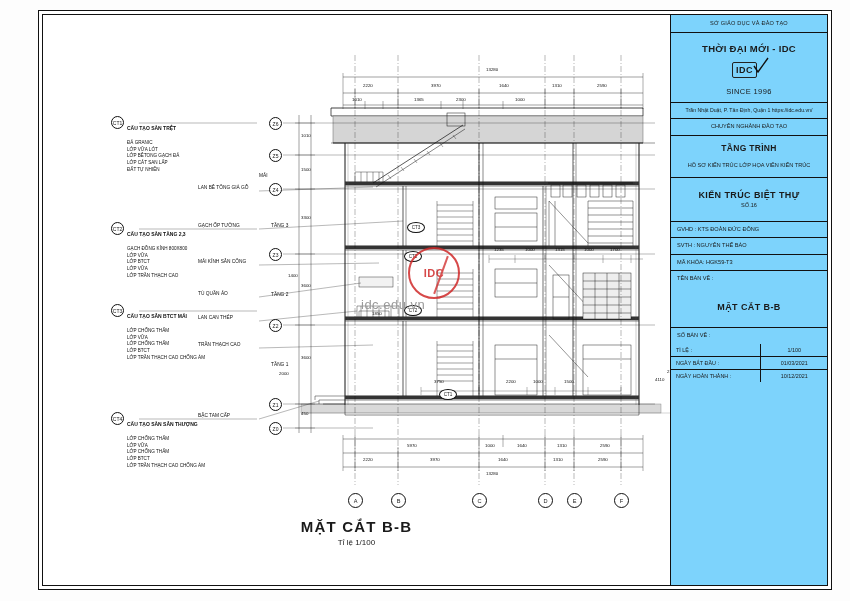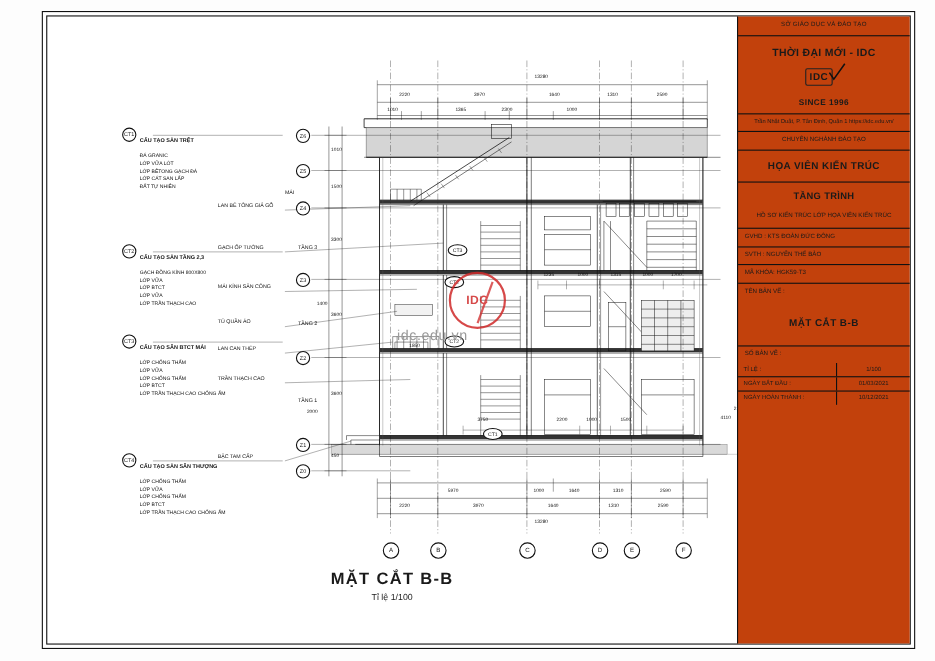--- a/index.html
+++ b/index.html
@@ -28,21 +28,21 @@
     border: 1px solid #111;
   }
   
   .titleblock {
     position: absolute;
     right: 0px; top: 0px;
     width: 157px; height: 100%;
     border-left: 1px solid #111;
     display: flex; flex-direction: column;
     font-size: 6px;
-    background: #c2410c;
+    background: #7dd3fc;
   }
   .tb-row {
     border-bottom: 1px solid #111;
     padding: 3px 4px;
     text-align: center;
     line-height: 1.35;
   }
   .tb-dept { font-size: 5.6px; letter-spacing: .2px; padding: 5px 3px 4px; }
   .tb-school { font-size: 9.5px; font-weight: bold; padding-top: 7px; letter-spacing:.3px;}
   .logo-wrap { padding: 2px 0 1px; }
@@ -53,21 +53,21 @@
   .logo-box .idc {
     position:absolute; left:3px; top:5px;
     font-size: 9px; font-weight: bold; letter-spacing: .5px;
     border: 1px solid #222; padding: 1px 3px 0;
     border-radius: 2px;
   }
   .logo-box .tick {
     position:absolute; right: 0px; top: 0px;
     width: 16px; height: 20px;
   }
-  .tb-since { font-size: 7.5px; font-weight: bold; letter-spacing: .4px; padding-top:1px; }
+  .tb-since { font-size: 7.5px; font-weight: normal; letter-spacing: .4px; padding-top:1px; }
   .tb-addr { font-size: 5.2px; line-height: 1.5; padding: 4px 3px; }
   .tb-spec { font-size: 5.6px; padding: 4px 3px; }
   .tb-big { font-size: 9px; font-weight: bold; letter-spacing: .4px; padding: 8px 3px; }
   .tb-mid { font-size: 5.6px; line-height:1.55; padding: 5px 3px 7px; }
   .tb-cap { font-size: 8.5px; font-weight: bold; padding: 7px 3px 2px; letter-spacing:.3px; }
   .tb-left { text-align: left; font-size: 5.6px; padding: 4px 6px; }
   .tb-drawname { font-size: 9px; font-weight: bold; letter-spacing:.4px; padding: 14px 3px 14px; }
   .tb-sheetno { font-size: 8.5px; font-weight: bold; padding: 2px 3px 7px; }
   .tb-kv {
     display: flex; border-bottom: 1px solid #111;
@@ -583,24 +583,27 @@
               <svg class="tick" viewBox="0 0 16 20">
                 <path d="M1 9 L5 15 L15 1" fill="none" stroke="#111" stroke-width="1.4"></path>
               </svg>
             </span>
           </div>
           <div class="tb-since">SINCE 1996</div>
         </div>
         <div class="tb-row tb-addr">Trần Nhật Duật, P. Tân Định, Quận 1
 https://idc.edu.vn/</div>
         <div class="tb-row tb-spec">CHUYÊN NGHÀNH ĐÀO TẠO</div>
-        <div class="tb-row tb-big">HỌA VIÊN KIẾN TRÚC</div>
         <div class="tb-row tb-cap" style="border-bottom:none;">TẦNG TRÌNH</div>
         <div class="tb-row tb-mid">HỒ SƠ KIẾN TRÚC
 LỚP HỌA VIÊN KIẾN TRÚC</div>
+        <div class="tb-row">
+          <div class="tb-big" style="padding:8px 3px 1px;">KIẾN TRÚC BIỆT THỰ</div>
+          <div style="font-size:5.6px;padding-bottom:8px;">SỐ.16</div>
+        </div>
         <div class="tb-row tb-left">GVHD : KTS ĐOÀN ĐỨC ĐÔNG</div>
         <div class="tb-row tb-left">SVTH :  NGUYỄN THẾ BẢO</div>
         <div class="tb-row tb-left">MÃ KHÓA:   HGK59-T3</div>
         <div class="tb-row tb-left" style="border-bottom:none;">TÊN BẢN VẼ :</div>
         <div class="tb-row tb-drawname">MẶT CẮT B-B</div>
         <div class="tb-row tb-left" style="border-bottom:none;">SỐ BẢN VẼ :</div>
         <div class="tb-kv">
           <div class="k">TỈ LỆ :</div>
           <div class="v">1/100</div>
         </div>

